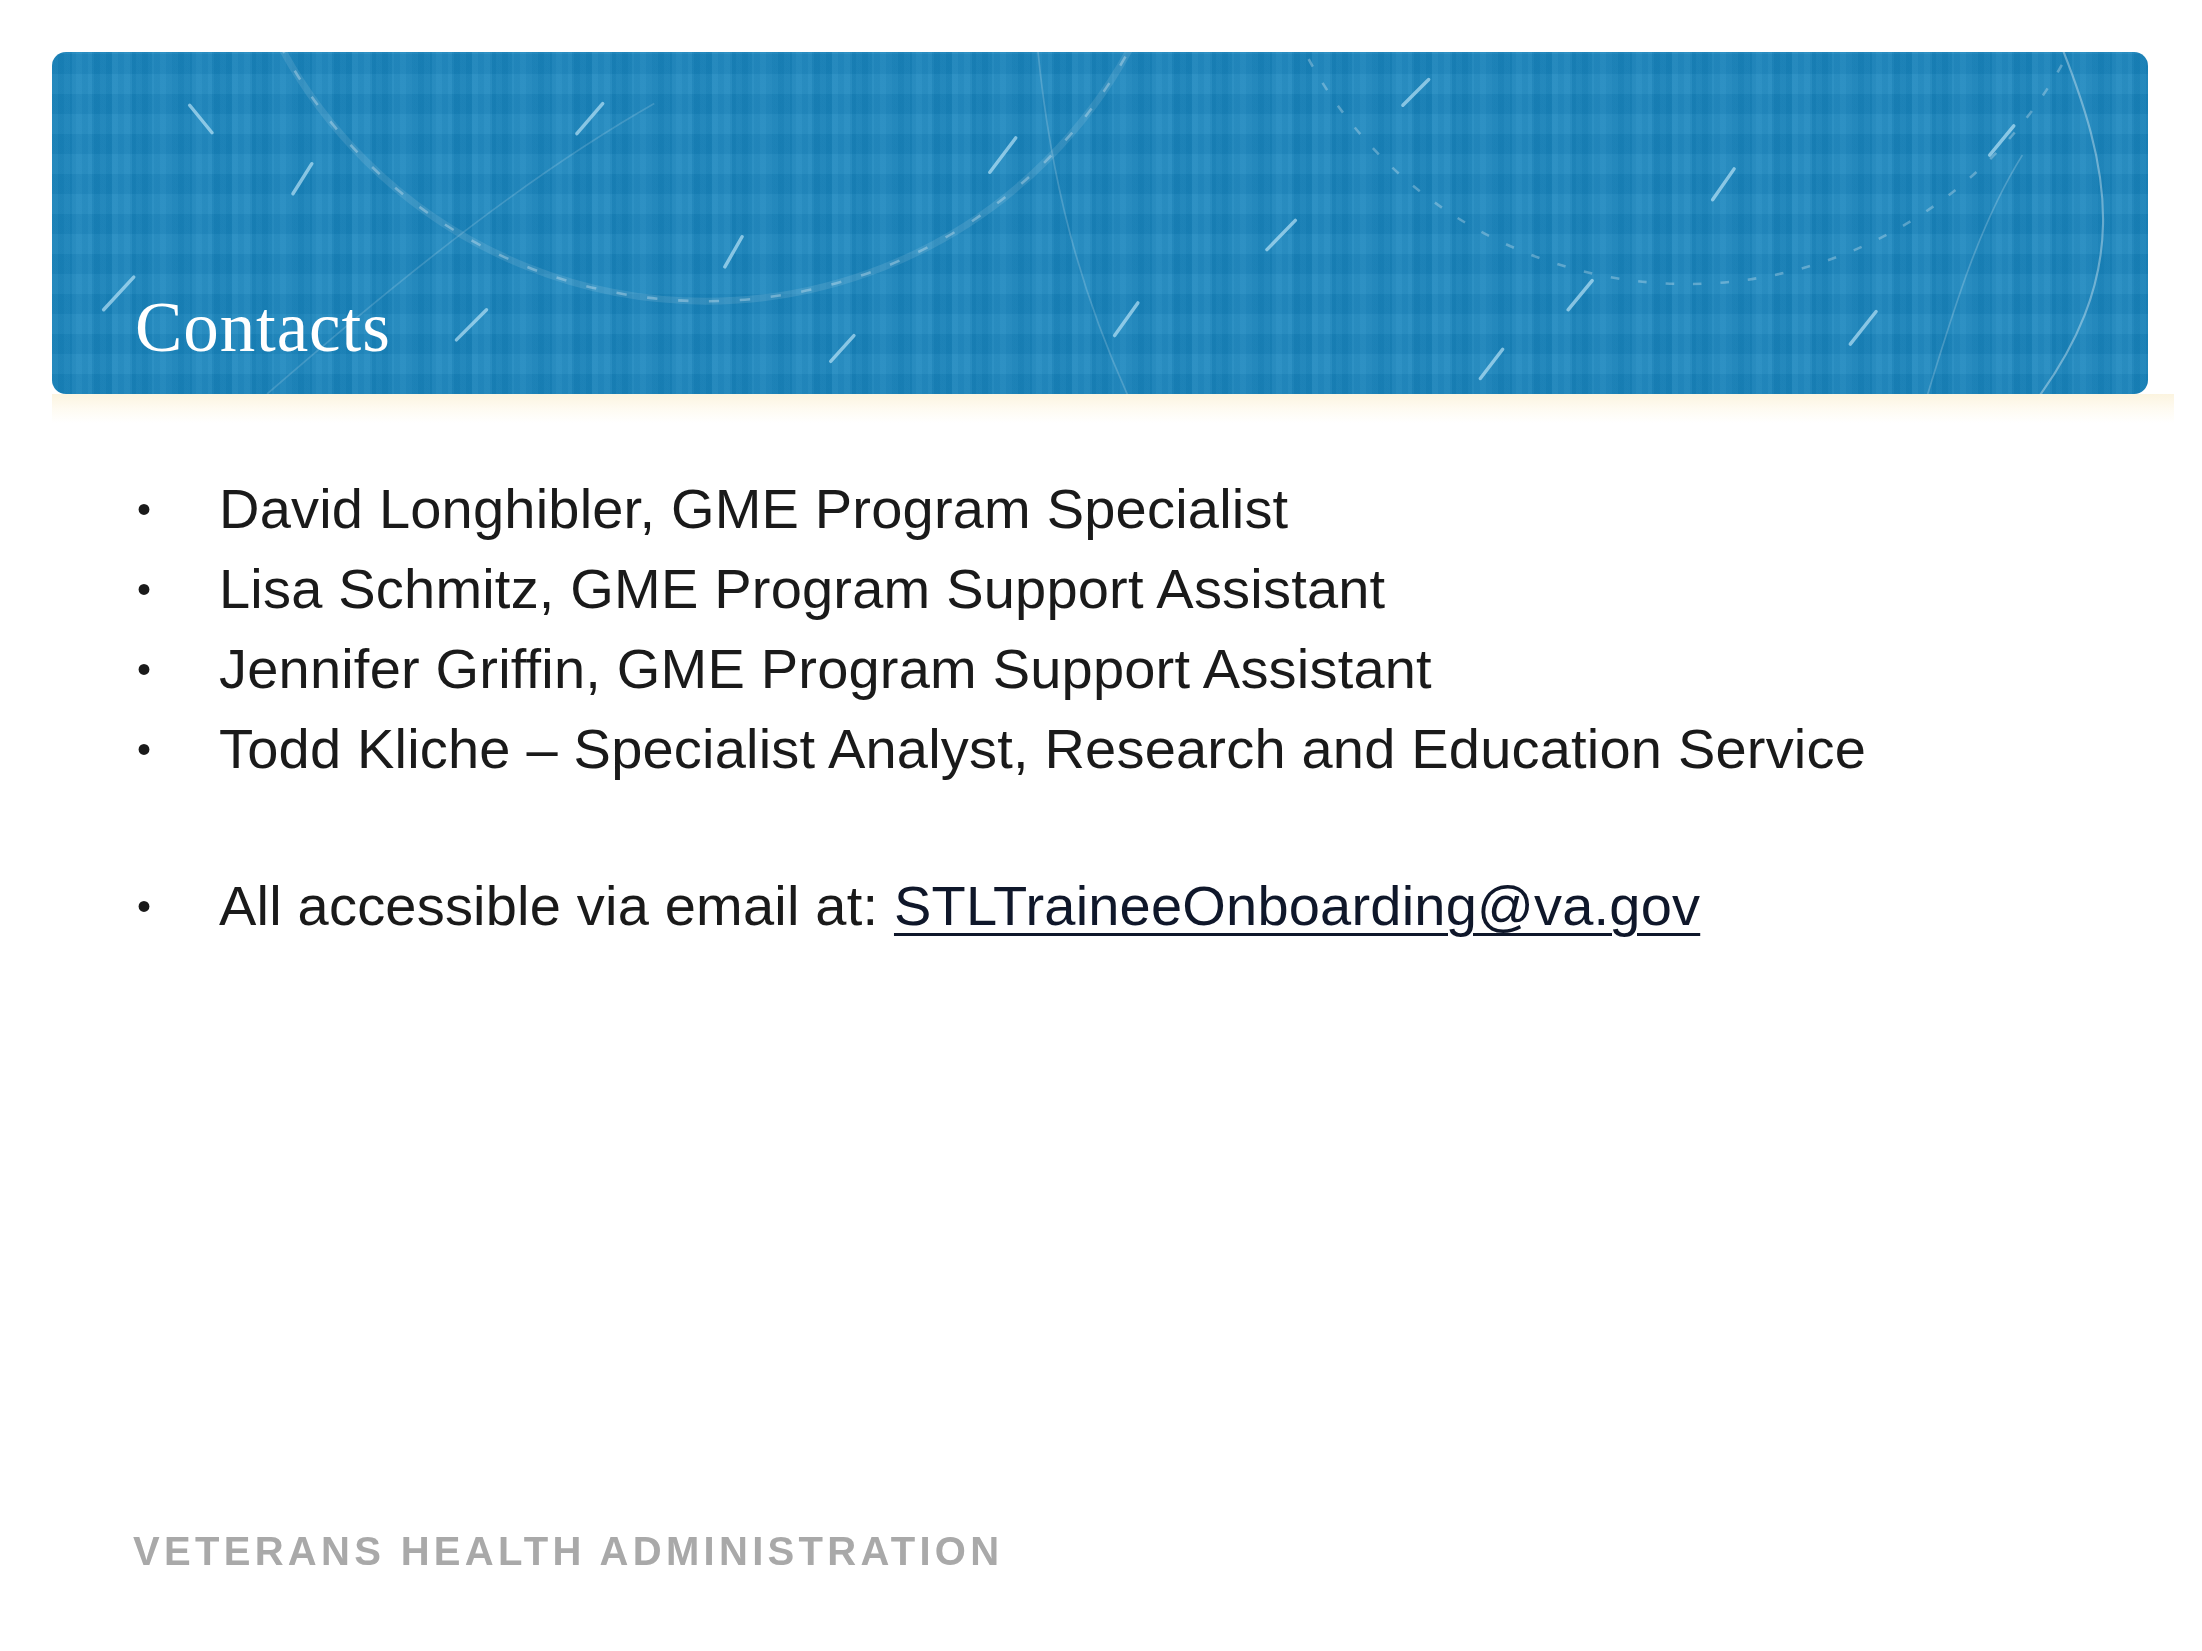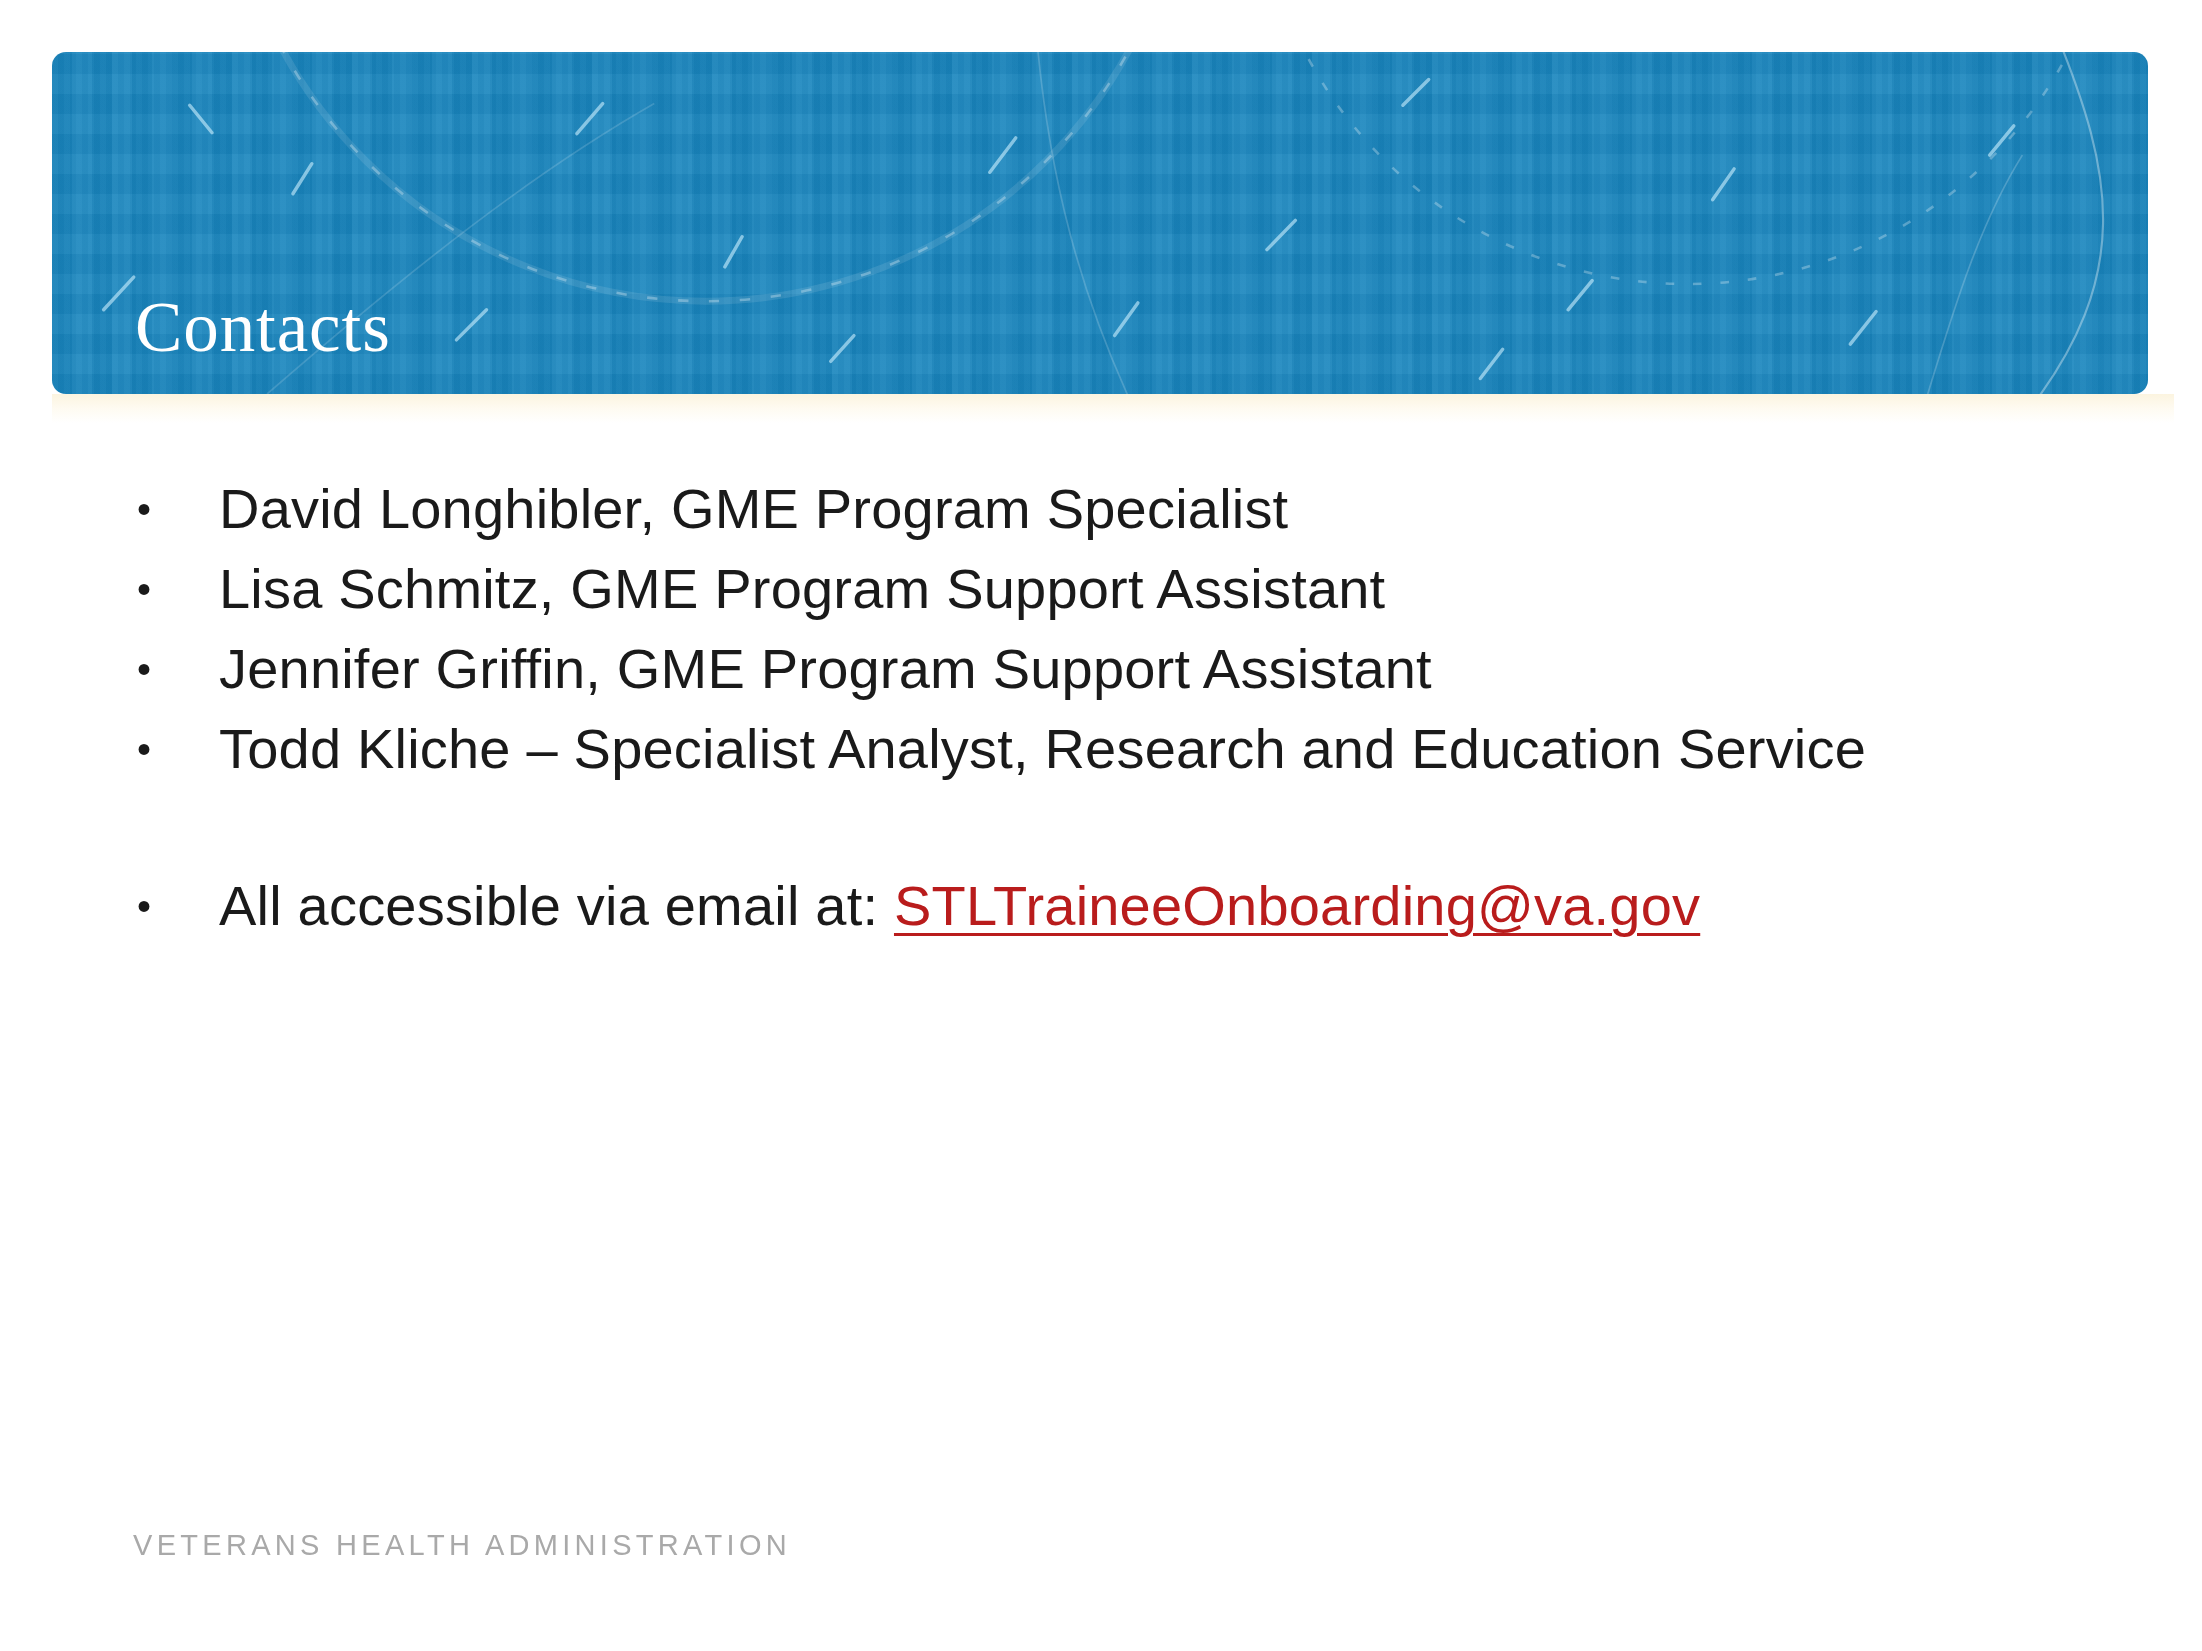--- a/index.html
+++ b/index.html
@@ -84,36 +84,36 @@
     left: -82px;
     top: 0;
     line-height: 80px;
     font-size: 40px;
     color: #1A1A1A;
   }
   .bullets li.spacer {
     height: 77px;
   }
   .email-link {
-    color: #b91c1c;
+    color: #0f172a;
     text-decoration: underline;
     text-decoration-thickness: 3.4px;
     text-underline-offset: 7.7px;
   }
 
   
   .footer {
     position: absolute;
     left: 133px;
     top: 1531px;
-    font-size: 29px;
+    font-size: 40px;
     line-height: 1;
     letter-spacing: 4.3px;
     color: #A9A9A9;
-    font-weight: 400;
+    font-weight: 700;
   }
 </style>
 </head>
 <body>
 
 <div class="slide">
 
   <div class="banner">
     <svg class="banner-texture" viewBox="0 0 2436 398" preserveAspectRatio="none" xmlns="http://www.w3.org/2000/svg">
 

